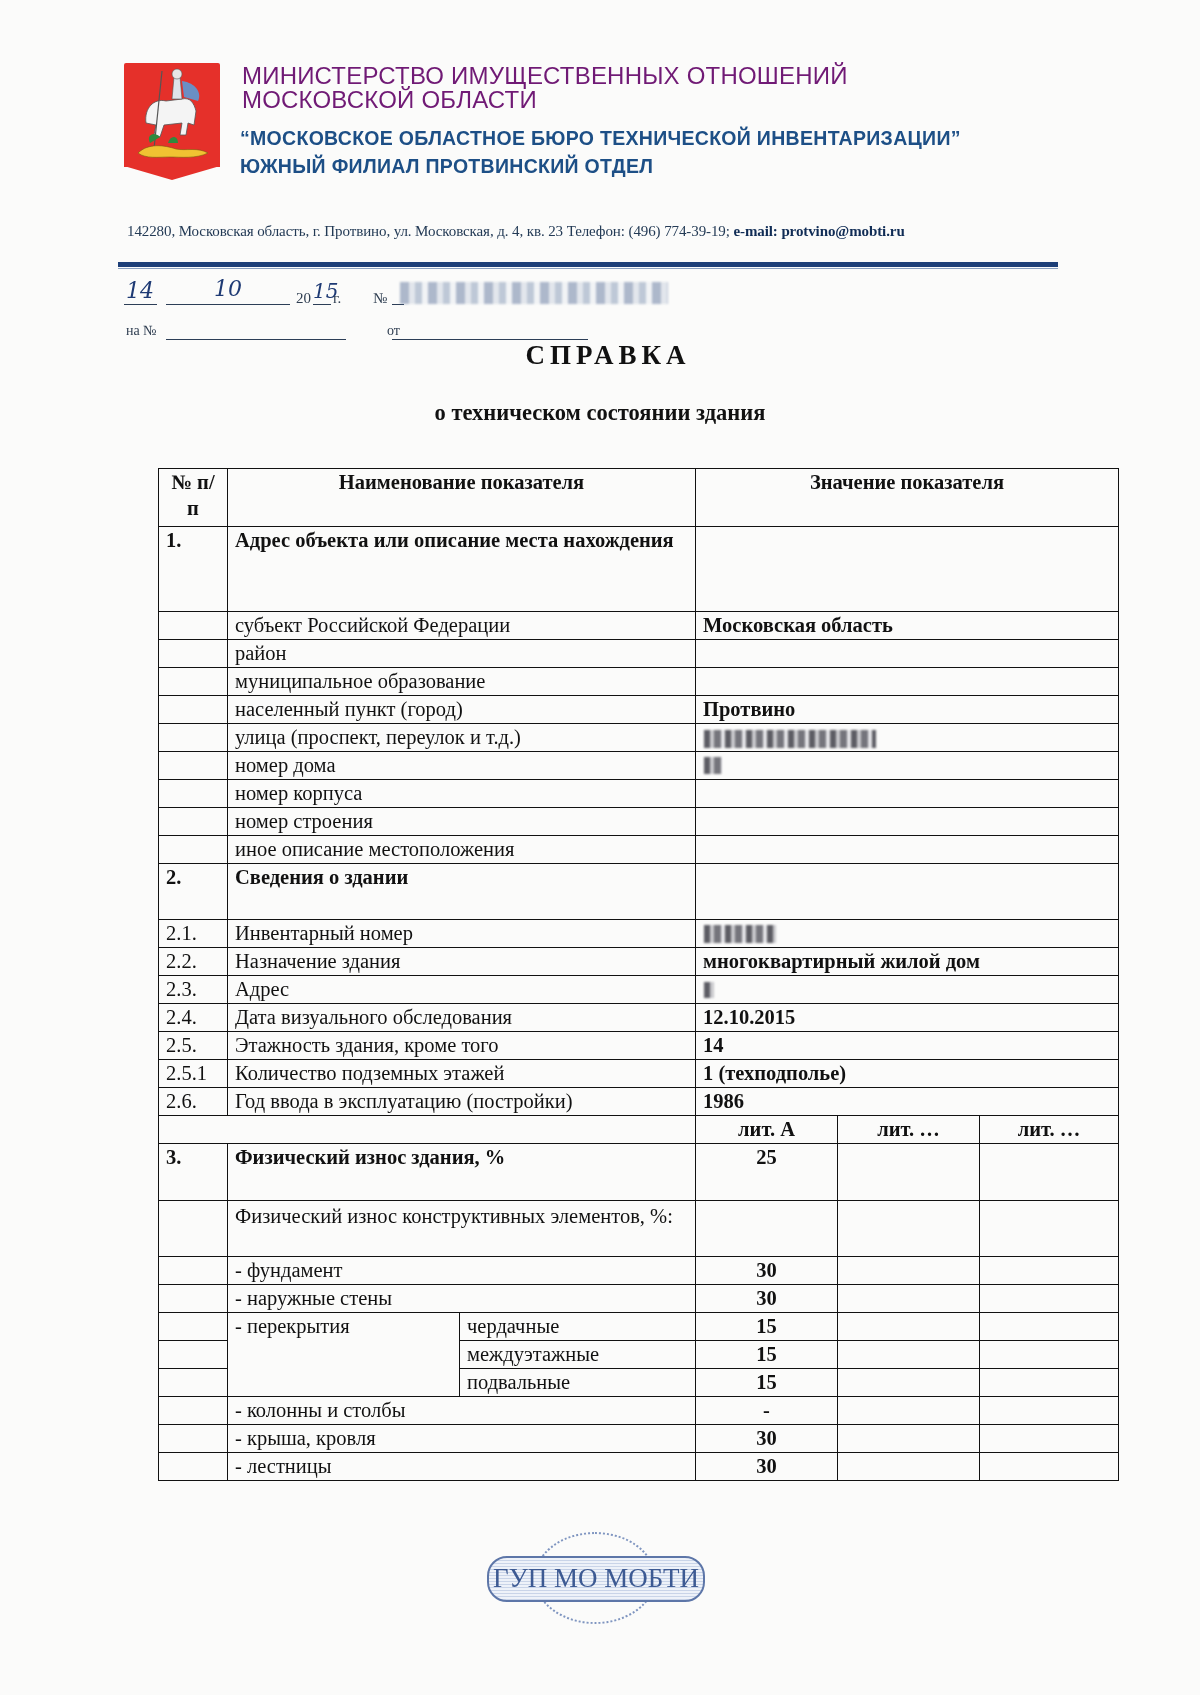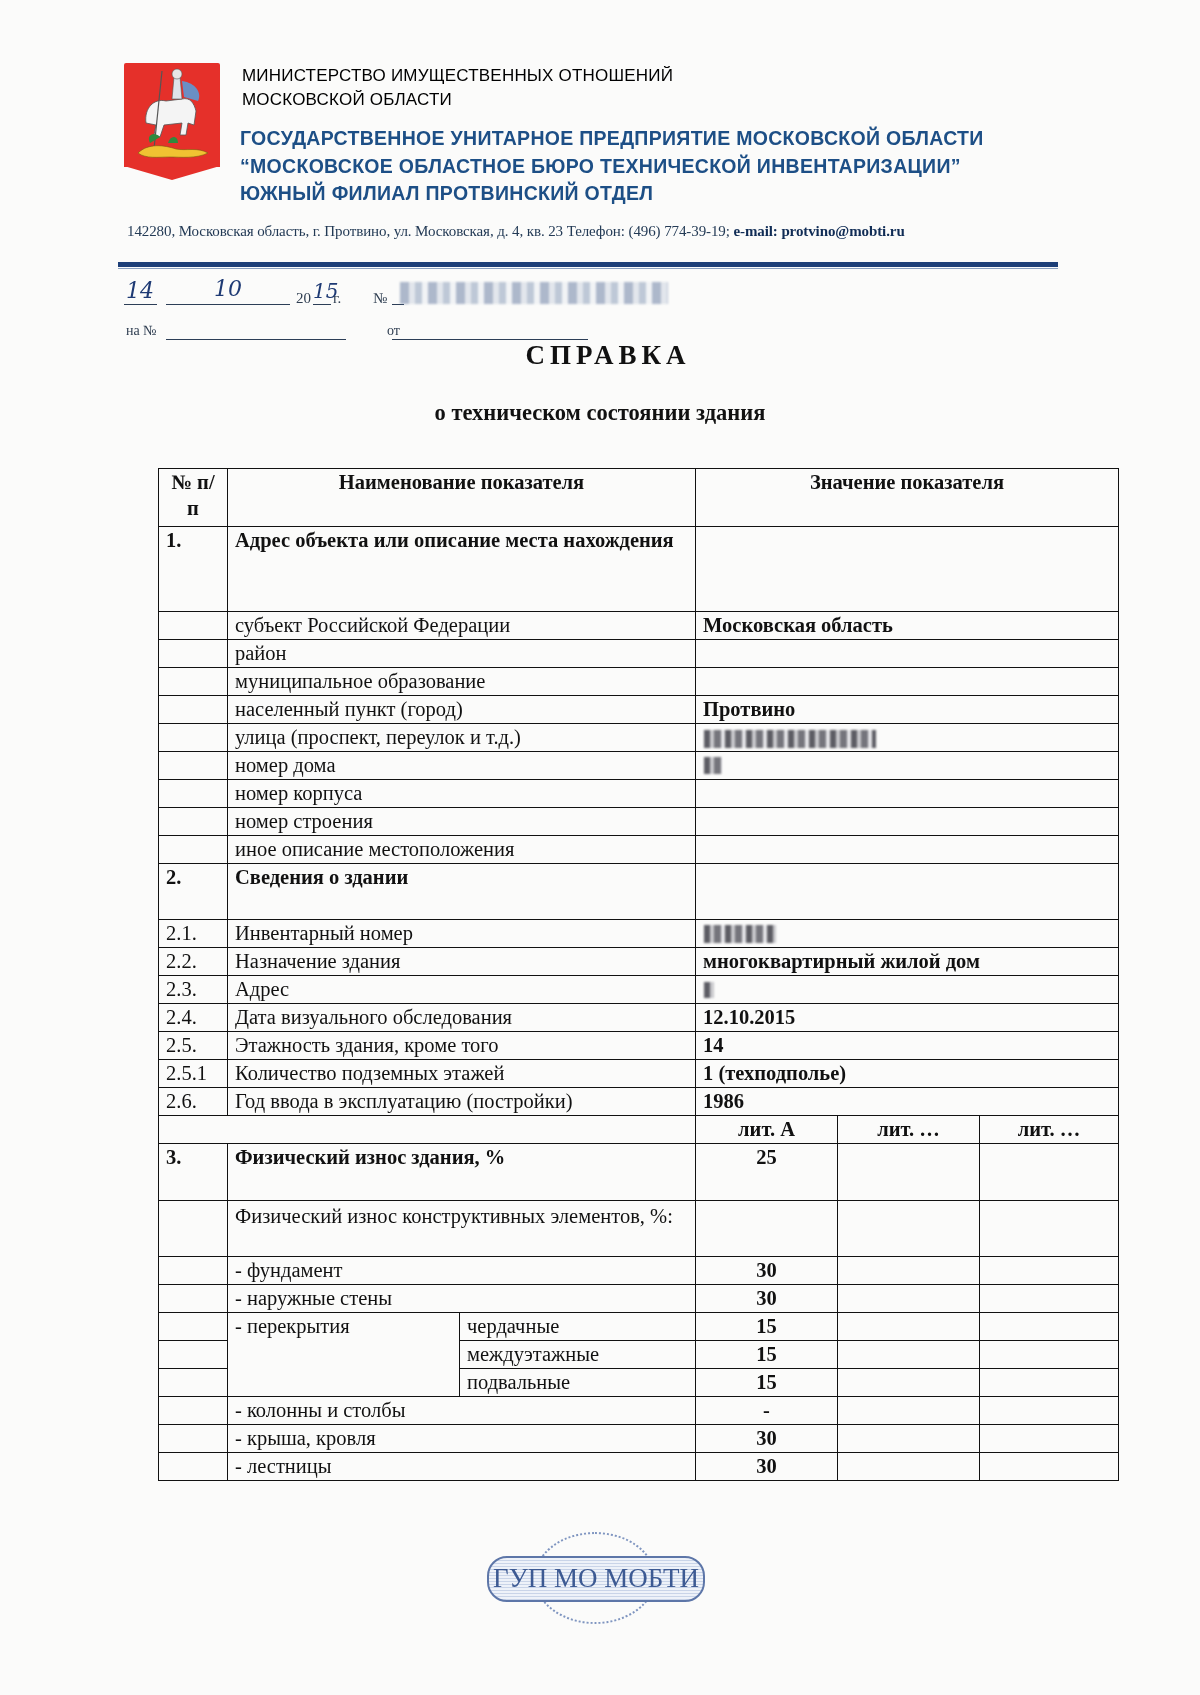--- a/index.html
+++ b/index.html
@@ -16,21 +16,21 @@
     background:#e5302a; border-radius:2px 2px 0 0;
   }
   .coat-tip {
     left:124px; top:166px; width:0; height:0;
     border-left:48px solid transparent; border-right:48px solid transparent;
     border-top:14px solid #e5302a;
   }
   .coat svg { position:absolute; left:0; top:0; }
   .ministry {
     left:242px; top:64px; font-family:"Liberation Sans", sans-serif;
-    font-size:17px; color:#000000; line-height:24px; letter-spacing:0.2px;
+    font-size:24px; color:#701a75; line-height:24px; letter-spacing:0.2px;
   }
   .org {
     left:240px; top:125px; font-family:"Liberation Sans", sans-serif;
     font-weight:bold; font-size:19.5px; color:#1d4f86; line-height:27.5px; letter-spacing:0.3px;
   }
   .address {
     left:127px; top:223px; font-size:15px; color:#233a55; white-space:nowrap;
     letter-spacing:-0.1px;
   }
   .address b { color:#102c55; }
@@ -102,21 +102,20 @@
     <path d="M26 80 C22 72 30 68 36 74 Z M44 80 C46 72 54 72 54 80 Z" fill="#2f8a3e"></path>
   </svg>
 </div>
 <div class="abs coat-tip"></div>
 
 <div class="abs ministry">
   <div>МИНИСТЕРСТВО ИМУЩЕСТВЕННЫХ ОТНОШЕНИЙ</div>
   <div>МОСКОВСКОЙ ОБЛАСТИ</div>
 </div>
 <div class="abs org">
-  <div>ГОСУДАРСТВЕННОЕ УНИТАРНОЕ ПРЕДПРИЯТИЕ МОСКОВСКОЙ ОБЛАСТИ</div>
   <div>“МОСКОВСКОЕ ОБЛАСТНОЕ БЮРО ТЕХНИЧЕСКОЙ ИНВЕНТАРИЗАЦИИ”</div>
   <div>ЮЖНЫЙ ФИЛИАЛ ПРОТВИНСКИЙ ОТДЕЛ</div>
 </div>
 <div class="abs address">
   <span>142280, Московская область, г. Протвино, ул. Московская, д. 4, кв. 23  Телефон: (496) 774-39-19;</span>
   <b>e-mail: protvino@mobti.ru</b>
 </div>
 <div class="abs rule"></div>
 <div class="abs rule2"></div>
 

